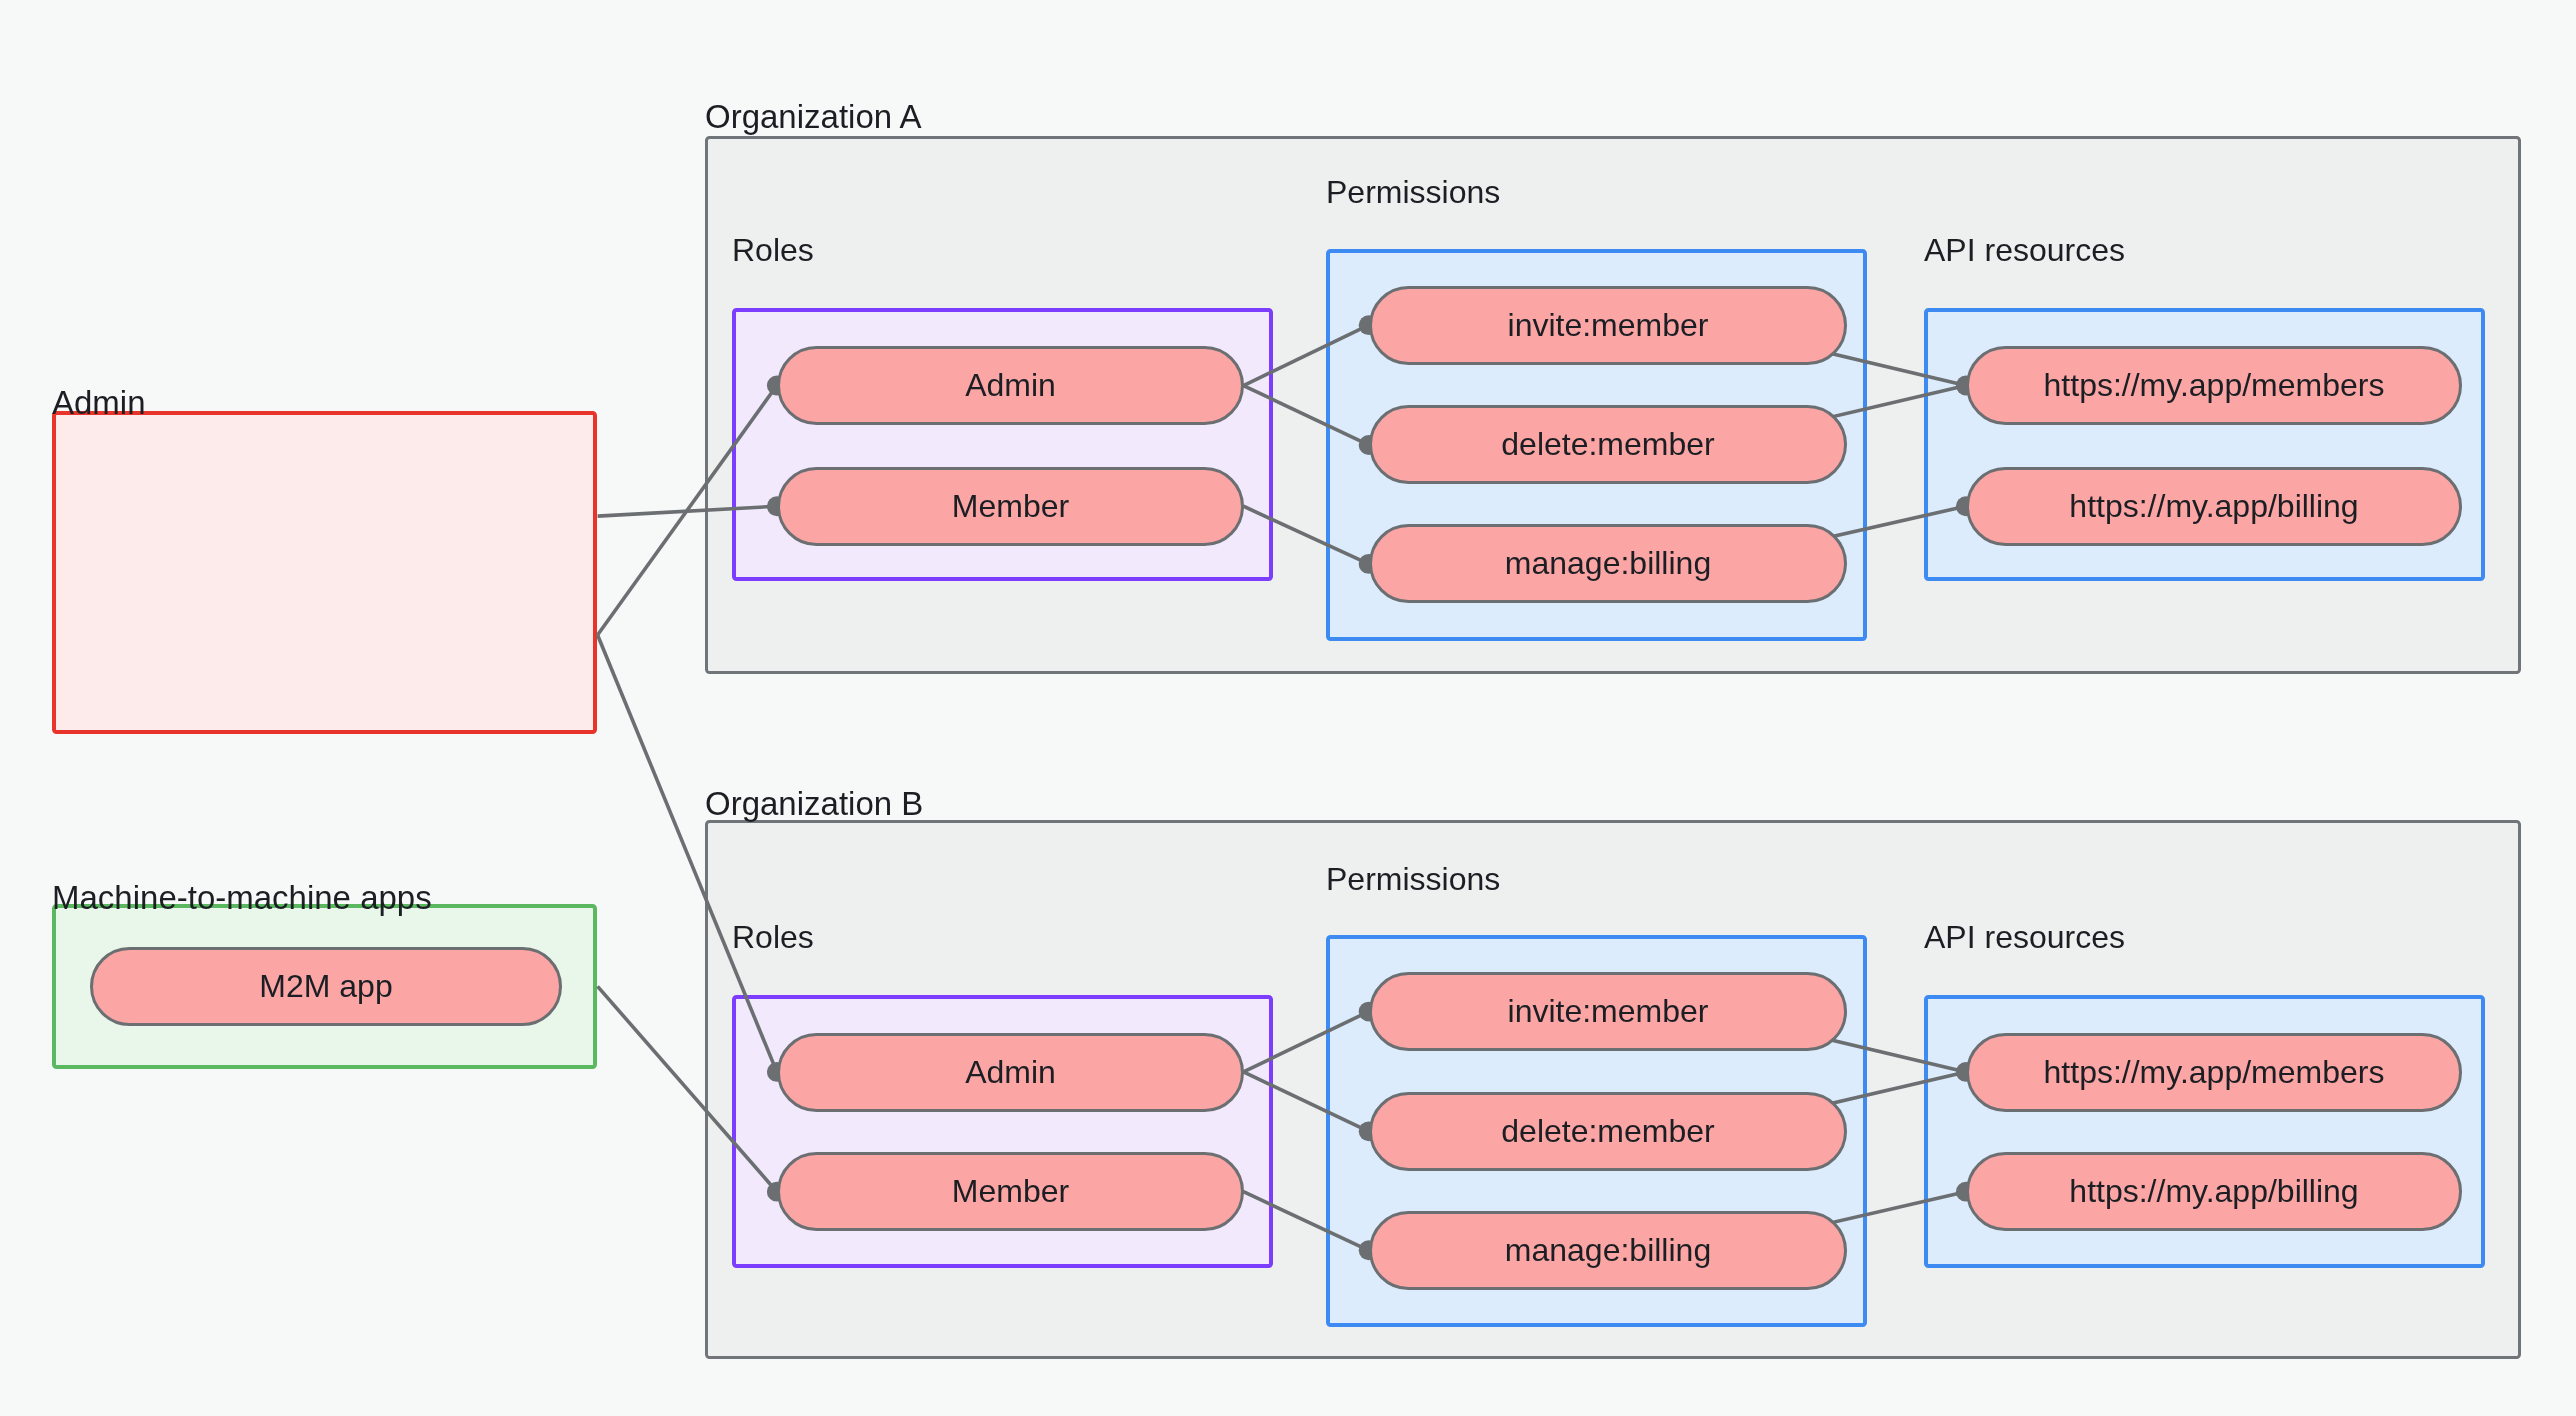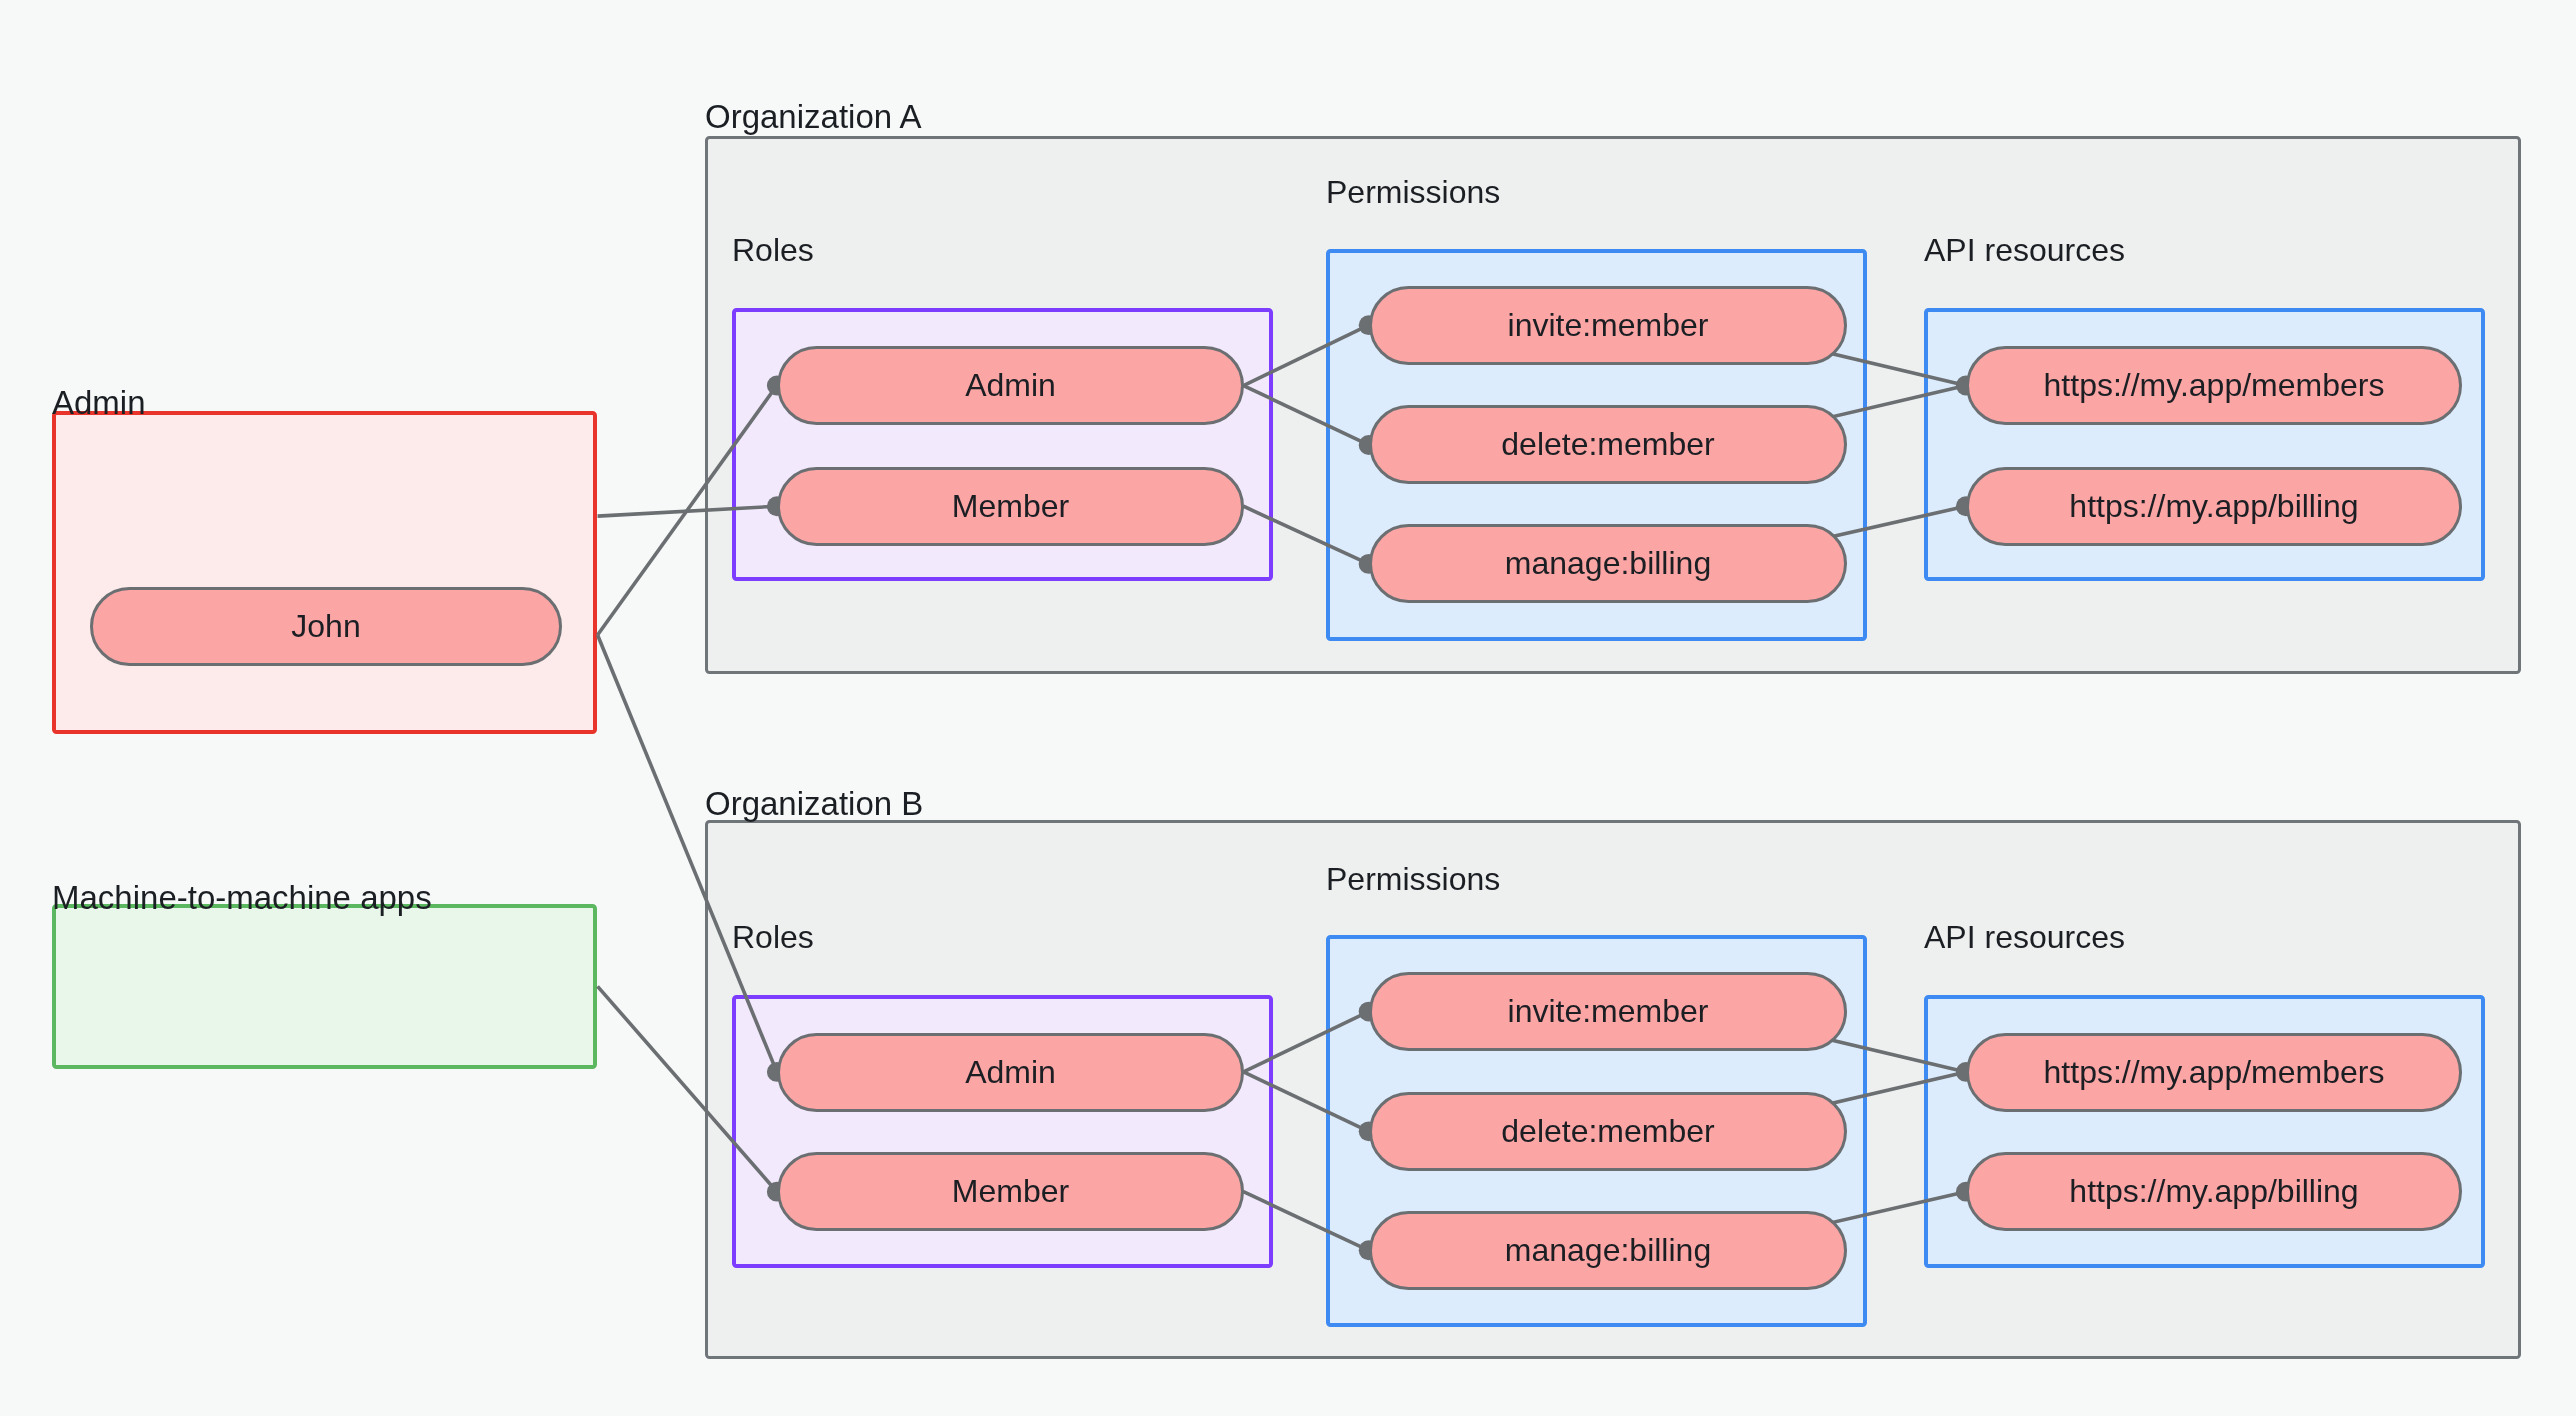--- a/index.html
+++ b/index.html
@@ -144,24 +144,24 @@
       <circle cx="1519" cy="1123" r="11"></circle>
       <circle cx="1519" cy="1256" r="11"></circle>
       <circle cx="1519" cy="1388" r="11"></circle>
       <circle cx="2182" cy="1190" r="11"></circle>
       <circle cx="2182" cy="1323" r="11"></circle>
     </g>
   </svg>
 
   <div class="group-label" style="left:52px; top:338px;">Admin</div>
   <div class="cat-box cat-users" style="left:52px; top:411px; width:545px; height:323px;"></div>
-  <div class="pill" style="left:90px; top:587px; width:472px; height:79px;">John</div>
 
   <div class="group-label" style="left:52px; top:833px;">Machine-to-machine apps</div>
   <div class="cat-box cat-m2m" style="left:52px; top:904px; width:545px; height:165px;"></div>
+  <div class="pill" style="left:90px; top:947px; width:472px; height:79px;">M2M app</div>
 
   <div class="group-label" style="left:705px; top:52px;">Organization A</div>
   <div class="org-box" style="left:705px; top:136px; width:1816px; height:538px;"></div>
 
   <div class="inner-label" style="left:732px; top:234px;">Roles</div>
   <div class="cat-box cat-roles" style="left:732px; top:308px; width:541px; height:273px;"></div>
   <div class="pill" style="left:777px; top:346px; width:467px; height:79px;">Admin</div>
   <div class="pill" style="left:777px; top:467px; width:467px; height:79px;">Member</div>
 
   <div class="inner-label" style="left:1326px; top:176px;">Permissions</div>

